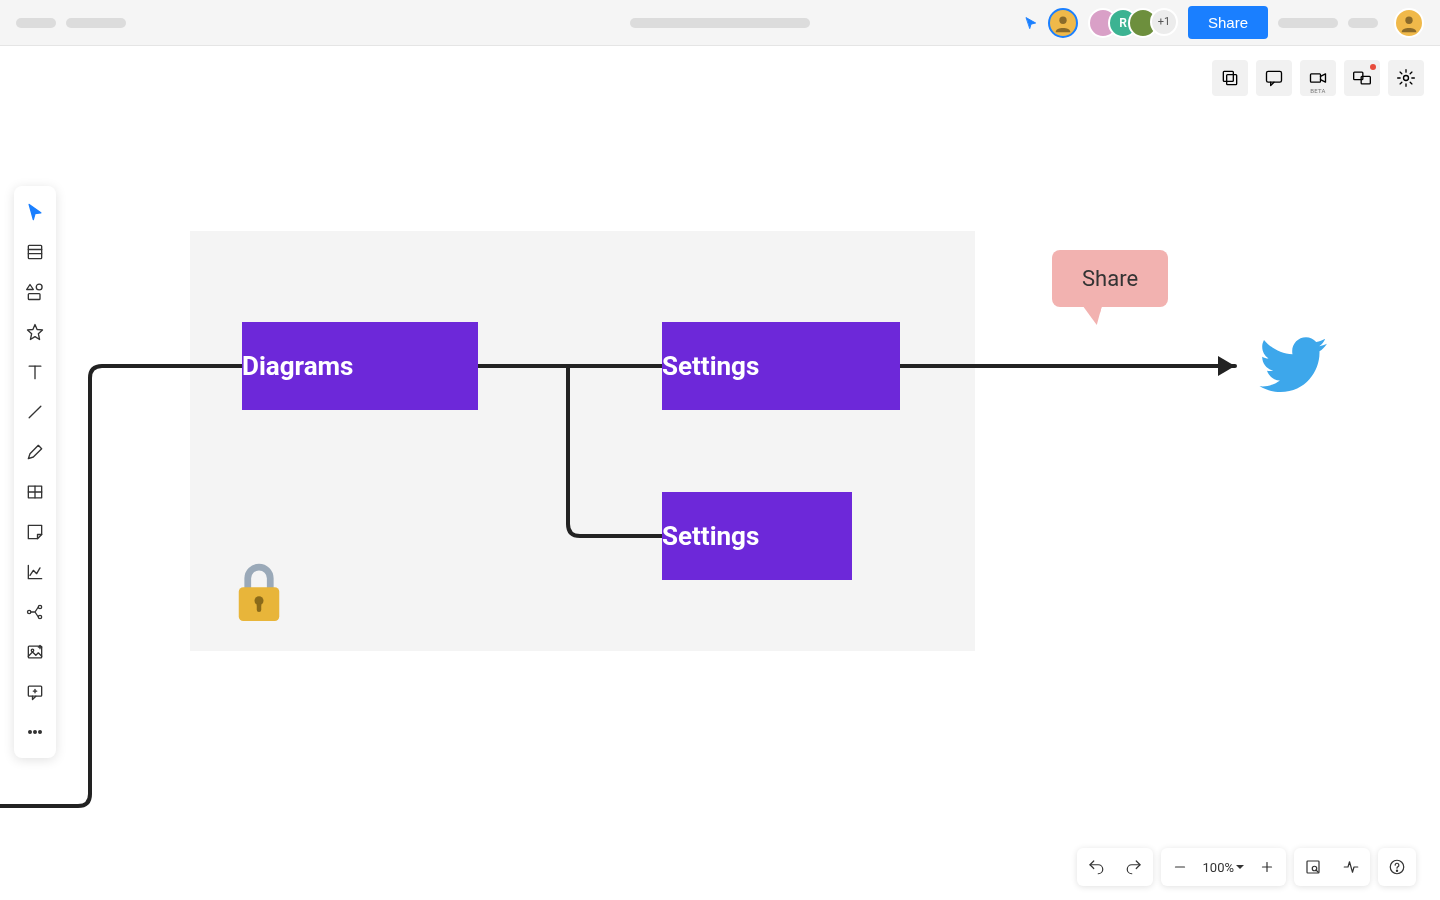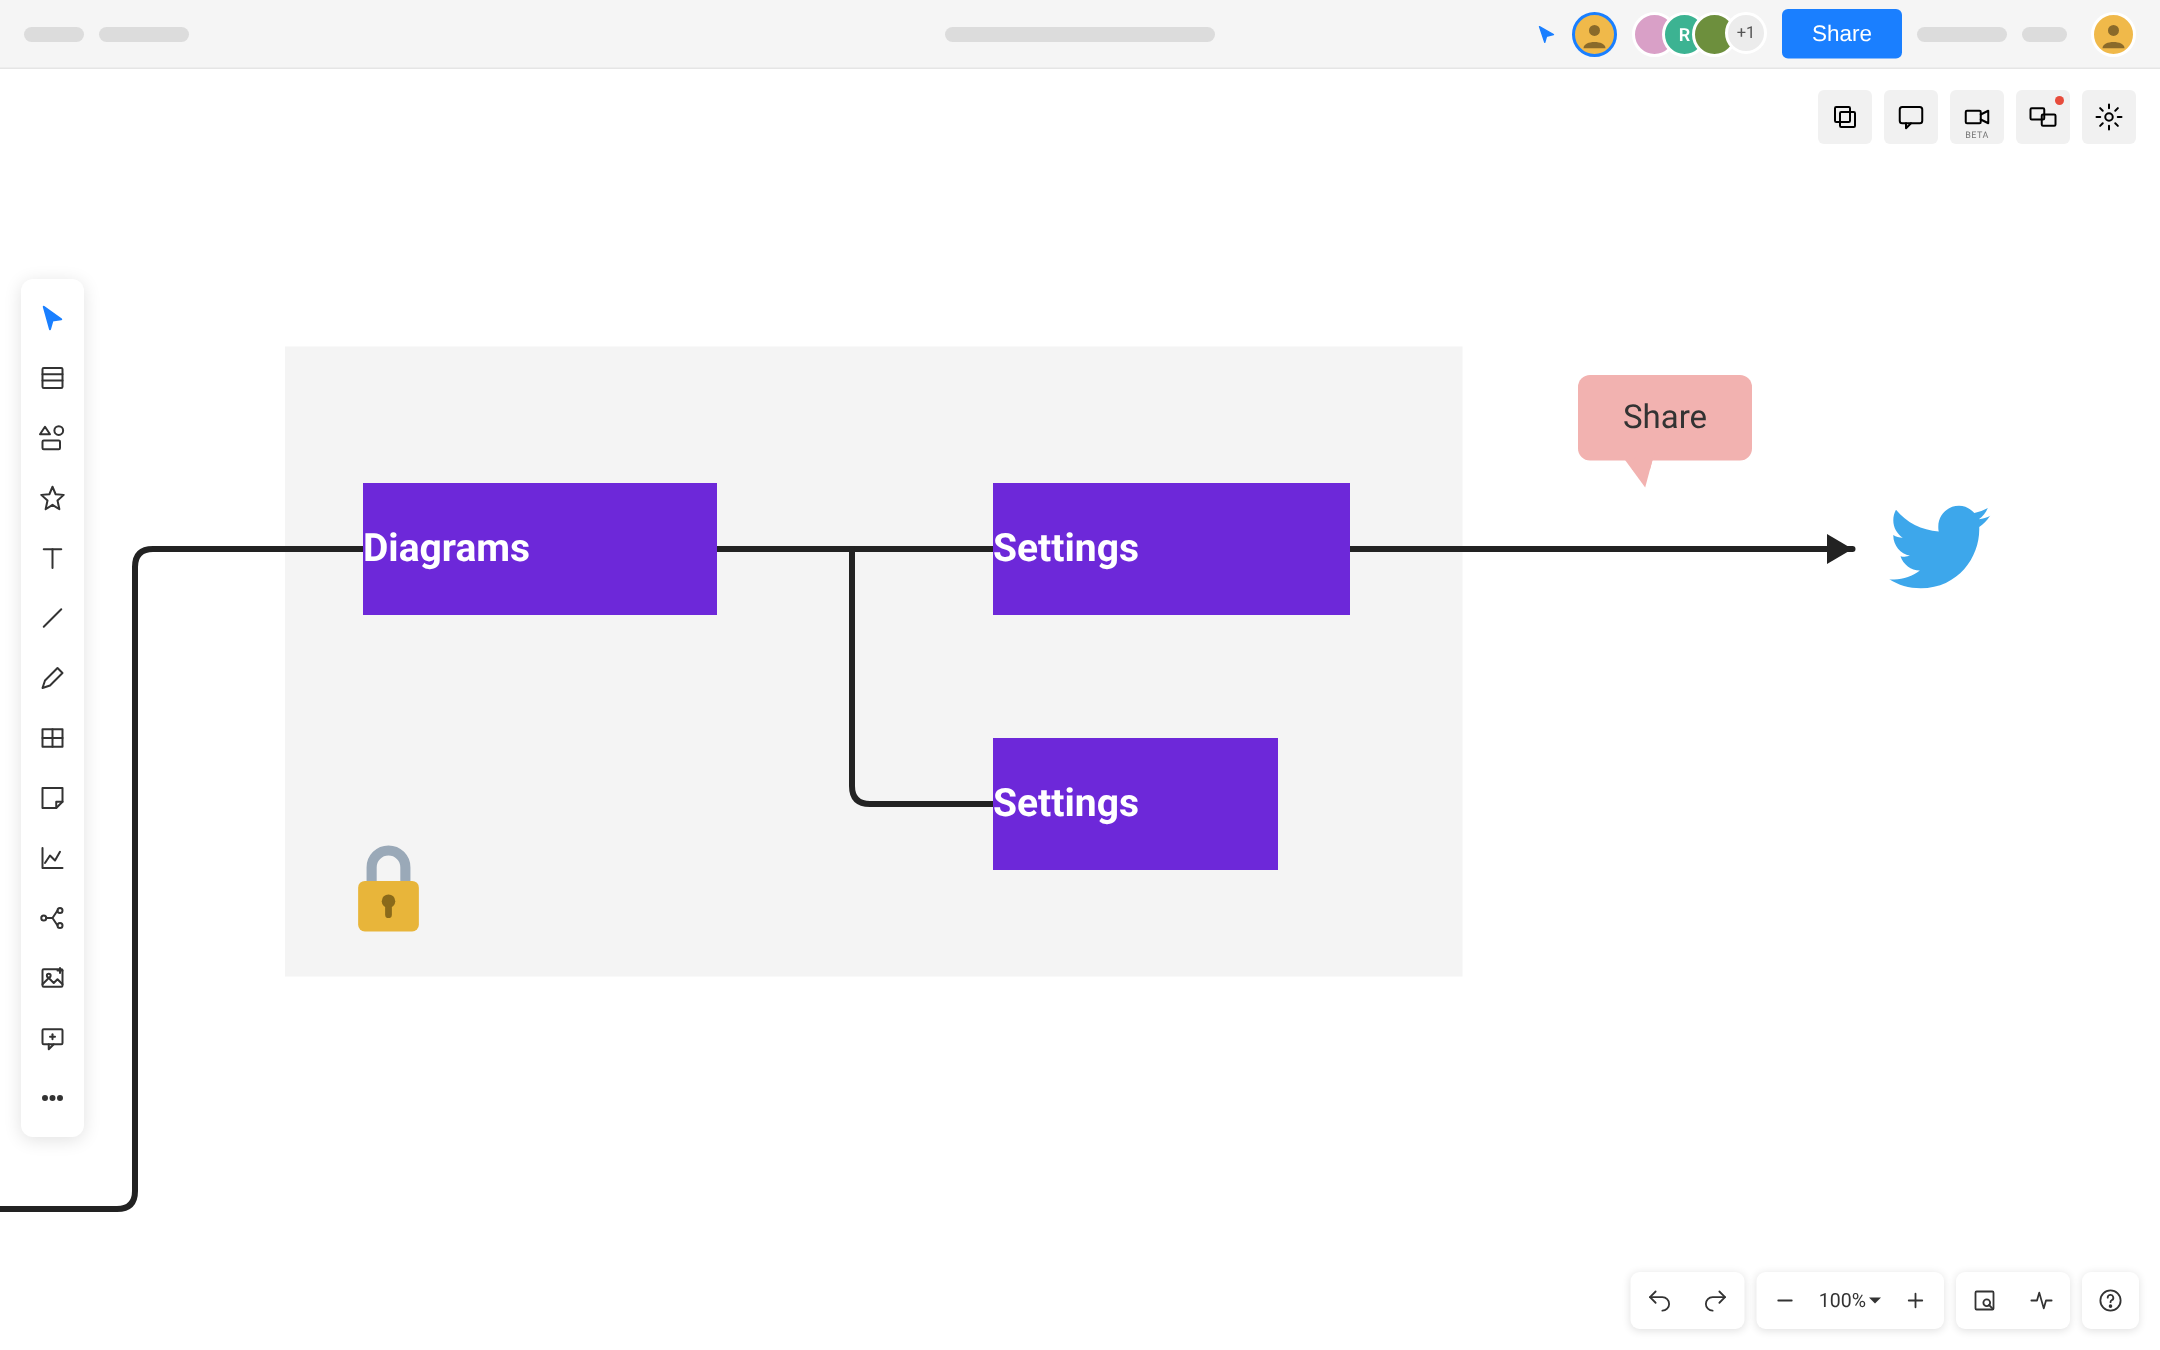--- a/index.html
+++ b/index.html
@@ -40,21 +40,21 @@
 
 .canvas { position: absolute; inset: 46px 0 0 0; }
 .frame-bg { position: absolute; left: 190px; top: 185px; width: 785px; height: 420px; background: #f4f4f4; }
 .node { position: absolute; background: #6d28d9; color: #fff; display: flex; align-items: center; justify-content: flex-start; font-size: 26px; font-weight: 700; }
 .share-bubble { position: absolute; background: #f2b2b0; border-radius: 8px; padding: 16px 30px; font-size: 22px; color: #333; }
 .share-bubble:after { content: ""; position: absolute; bottom: -18px; left: 24px; width: 0; height: 0; border: 12px solid transparent; border-top-color: #f2b2b0; border-right-color: #f2b2b0; transform: skewX(-15deg); }
 .lock-icon { position: absolute; font-size: 52px; }
 .twitter-icon { position: absolute; }
 
 
-.toolbar-bottom { position: absolute; bottom: 14px; right: 14px; display: flex; gap: 8px; align-items: flex-end; }
+.toolbar-bottom { position: absolute; bottom: 14px; right: 24px; display: flex; gap: 8px; align-items: flex-end; }
 .bb-group { background: #fff; border-radius: 6px; box-shadow: 0 1px 6px rgba(0,0,0,0.12); display: flex; align-items: center; height: 38px; }
 .bb-btn { width: 38px; height: 38px; display: flex; align-items: center; justify-content: center; cursor: pointer; color: #333; }
 .bb-btn svg { width: 18px; height: 18px; }
 .zoom-label { font-size: 13px; padding: 0 4px; color: #333; display: flex; align-items: center; gap: 2px; }
 .caret-down { width: 0; height: 0; border: 4px solid transparent; border-top-color: #333; margin-top: 3px; }
 
 svg { stroke: currentColor; fill: none; stroke-width: 1.6; stroke-linecap: round; stroke-linejoin: round; }
 </style>
 </head>
 <body>

